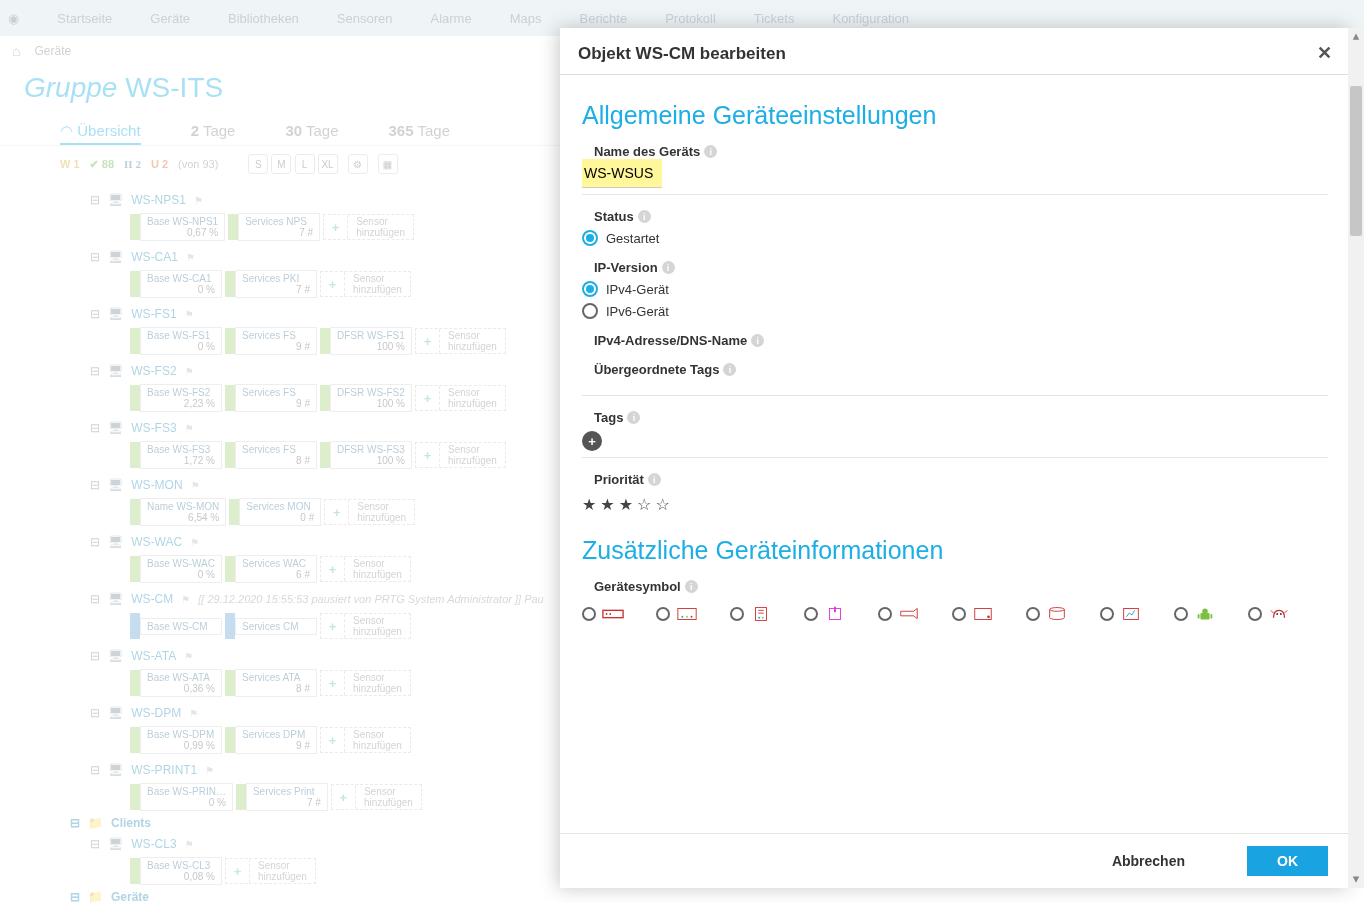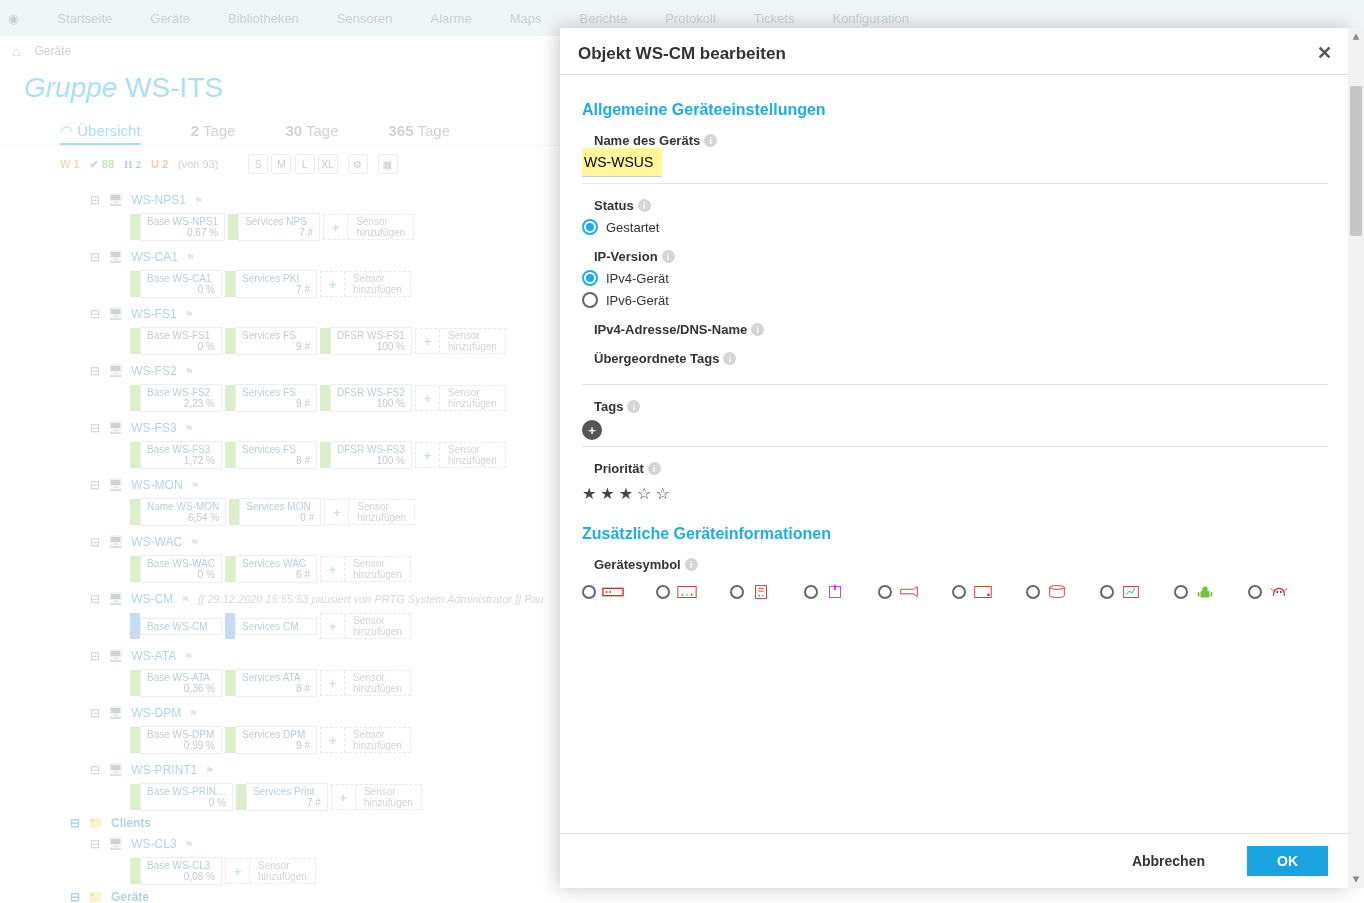--- a/index.html
+++ b/index.html
@@ -38,38 +38,38 @@
   .addsens .plus{width:24px;text-align:center;color:#6bc08b;font-weight:bold;border-right:1px dashed #c9c9c9;height:100%;display:flex;align-items:center;justify-content:center;}
   .addsens .txt{padding:0 8px;font-size:10px;color:#8c8c8c;line-height:1.1;}
   .grpnode{margin:4px 0 2px 0px;}
   .grphdr{display:flex;align-items:center;gap:8px;font-size:12px;color:#2f8fb7;font-weight:bold;}
   
   .modal{position:absolute;top:28px;left:560px;width:790px;height:860px;background:#fff;z-index:10;box-shadow:-2px 0 18px rgba(0,0,0,.22);display:flex;flex-direction:column;}
   .mhdr{display:flex;align-items:flex-end;justify-content:space-between;padding:14px 18px 10px 18px;border-bottom:1px solid #ddd;margin:0 0 0 0;}
   .mhdr h2{font-size:17px;color:#333;font-weight:bold;}
   .mhdr .close{font-size:18px;color:#555;cursor:pointer;font-weight:bold;}
   .mbody{flex:1;overflow:auto;padding:4px 22px 20px 22px;}
-  .sectitle{color:#1caee5;font-size:16px;margin:22px 0 8px 0;font-weight:bold;}
+  .sectitle{color:#1caee5;font-size:25px;margin:22px 0 8px 0;font-weight:normal;}
   .fld{margin:14px 0 2px 0;}
   .flabel{font-size:13px;font-weight:bold;color:#333;display:flex;align-items:center;gap:4px;margin-left:12px;}
   .info{width:13px;height:13px;border-radius:50%;background:#d5d5d5;color:#fff;font-size:9px;display:inline-flex;align-items:center;justify-content:center;font-weight:bold;}
   .txtinput{border:none;border-bottom:1px solid #ccc;padding:6px 2px;font-size:14px;width:100%;outline:none;}
   .txtinput.hl{background:#fff79a;}
   .txtinput.active{border-bottom:2px solid #1caee5;}
   .radiorow{display:flex;align-items:center;gap:8px;margin:6px 0;}
   .radio{width:16px;height:16px;border:2px solid #666;border-radius:50%;display:inline-flex;align-items:center;justify-content:center;}
   .radio.sel{border-color:#1caee5;}
   .radio.sel::after{content:"";width:8px;height:8px;border-radius:50%;background:#1caee5;}
   .addtag{width:20px;height:20px;border-radius:50%;background:#555;color:#fff;font-size:13px;display:inline-flex;align-items:center;justify-content:center;font-weight:bold;margin-top:6px;}
   .stars{margin-top:8px;font-size:16px;color:#444;letter-spacing:4px;}
   .iconrow{display:flex;gap:32px;margin-top:12px;flex-wrap:wrap;}
   .iconopt{display:flex;align-items:center;gap:6px;}
   .iconopt .radio{width:14px;height:14px;}
   .devsvg{width:22px;height:16px;}
-  .mfoot{border-top:1px solid #e3e3e3;padding:12px 22px;display:flex;justify-content:flex-end;gap:12px;align-items:center;}
+  .mfoot{border-top:1px solid #e3e3e3;padding:12px 22px;display:flex;justify-content:flex-end;gap:32px;align-items:center;}
   .btn{font-size:14px;font-weight:bold;padding:7px 30px;}
   .btn.cancel{background:none;border:none;color:#333;}
   .btn.ok{background:#19a3e0;color:#fff;border:none;}
   
   .scrollcol{position:absolute;top:28px;right:0;width:16px;height:860px;background:#f1f1f1;z-index:11;}
   .scrollthumb{position:absolute;top:58px;right:2px;width:12px;height:150px;background:#c6c6c6;border-radius:2px;}
   .divline{border:none;border-bottom:1px solid #e5e5e5;margin-top:6px;}
 </style>
 </head>
 <body>

